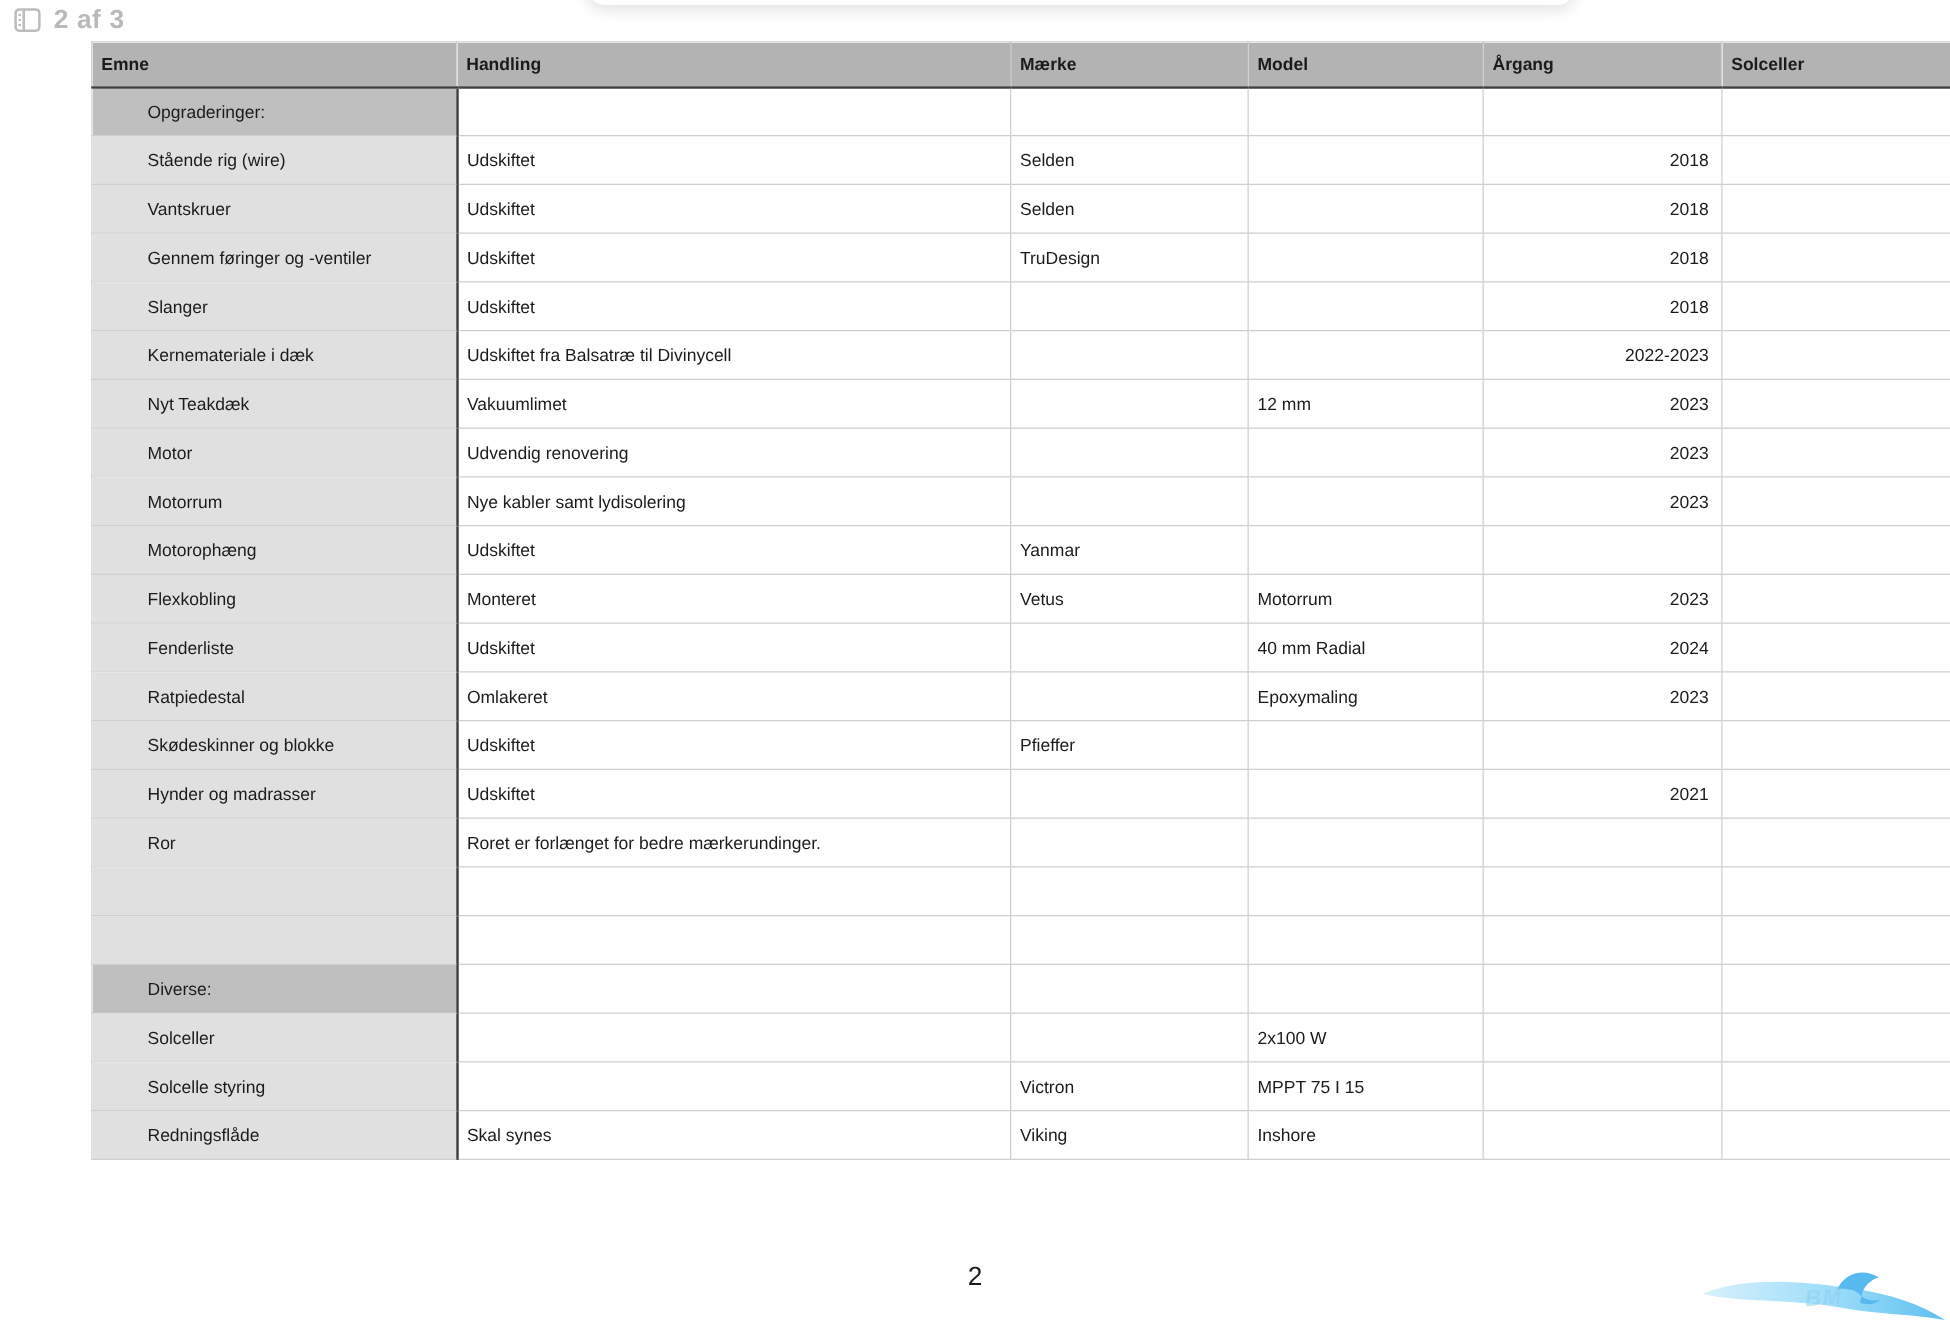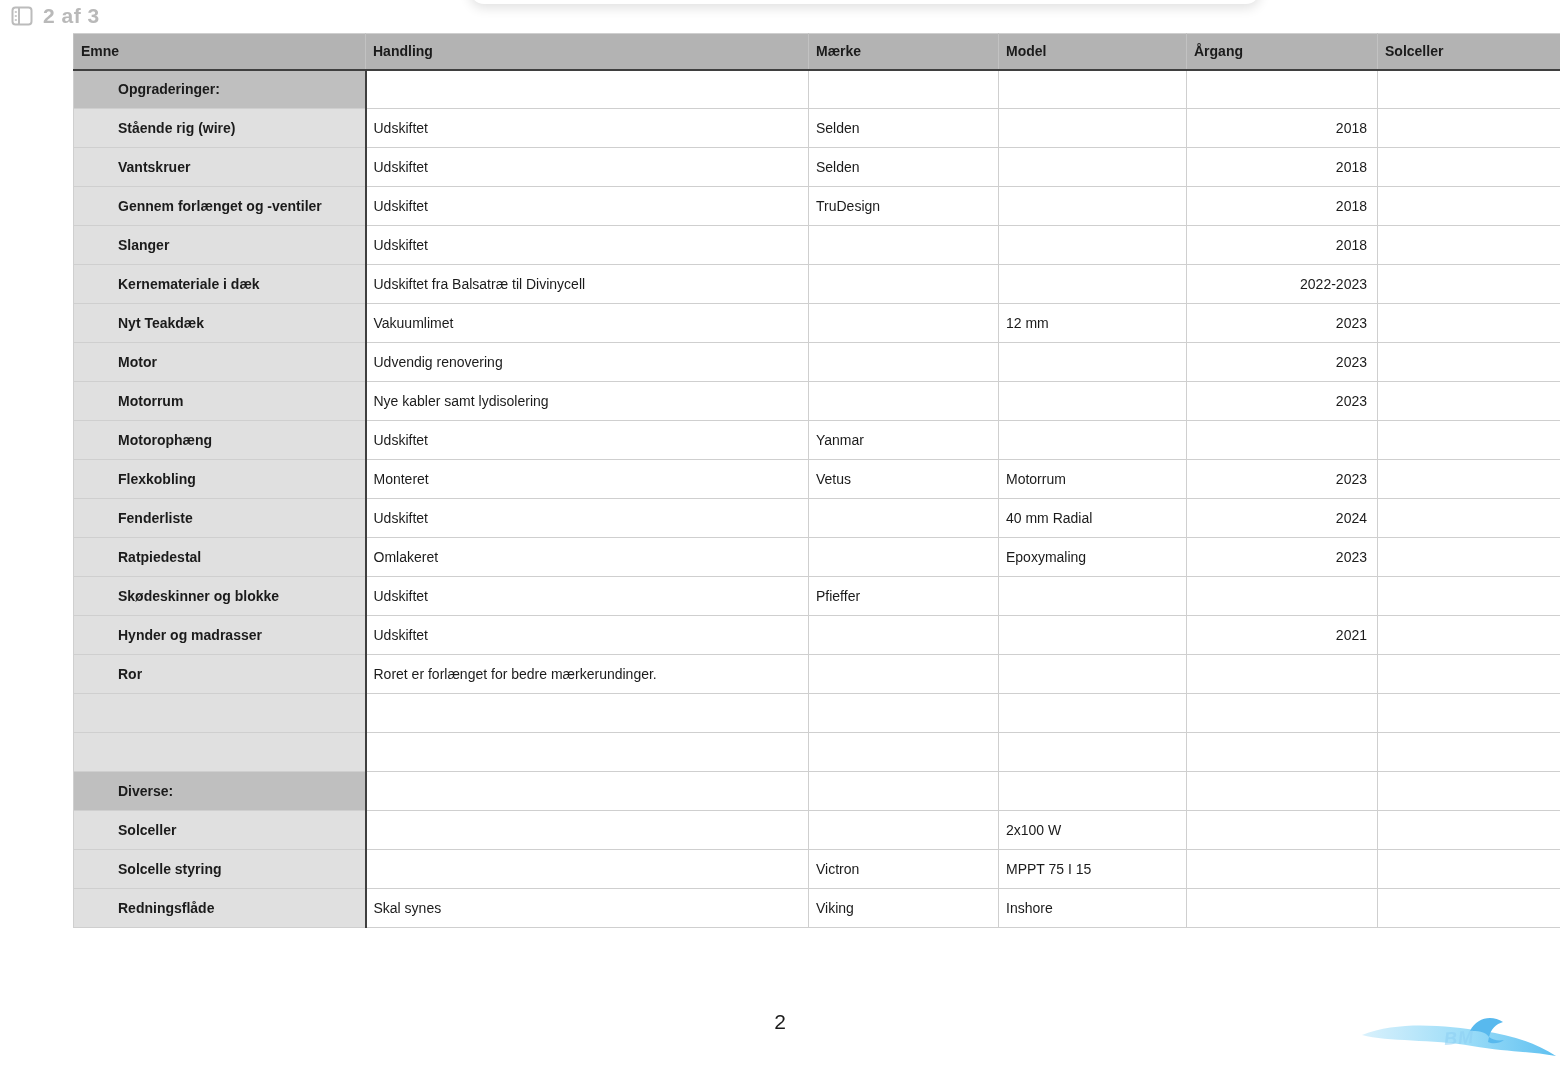--- a/index.html
+++ b/index.html
@@ -61,21 +61,21 @@
   table.doc th {
     background: #b3b3b3;
     font-weight: bold;
     height: 36px;
     border-bottom: 2px solid #3f3f3f;
     border-left-color: #c2c2c2;
     border-right-color: #c2c2c2;
   }
   table.doc td.emne {
     background: #e0e0e0;
-    font-weight: bold;
+    font-weight: normal;
     border-right: 2px solid #3f3f3f;
     padding-left: 44px;
   }
   table.doc tr.section td.emne { background: #bfbfbf; }
   table.doc td.aargang { text-align: right; padding-right: 10px; }
 
   
   .page-number {
     position: absolute;
     left: 0; right: 0; top: 1010px;
@@ -156,21 +156,21 @@
         </tr>
         <tr>
           <td class="emne">Vantskruer</td>
           <td class="handling">Udskiftet</td>
           <td class="maerke">Selden</td>
           <td class="model"></td>
           <td class="aargang">2018</td>
           <td class="drifttimer"></td>
         </tr>
         <tr>
-          <td class="emne">Gennem forlænget og -ventiler</td>
+          <td class="emne">Gennem føringer og -ventiler</td>
           <td class="handling">Udskiftet</td>
           <td class="maerke">TruDesign</td>
           <td class="model"></td>
           <td class="aargang">2018</td>
           <td class="drifttimer"></td>
         </tr>
         <tr>
           <td class="emne">Slanger</td>
           <td class="handling">Udskiftet</td>
           <td class="maerke"></td>

